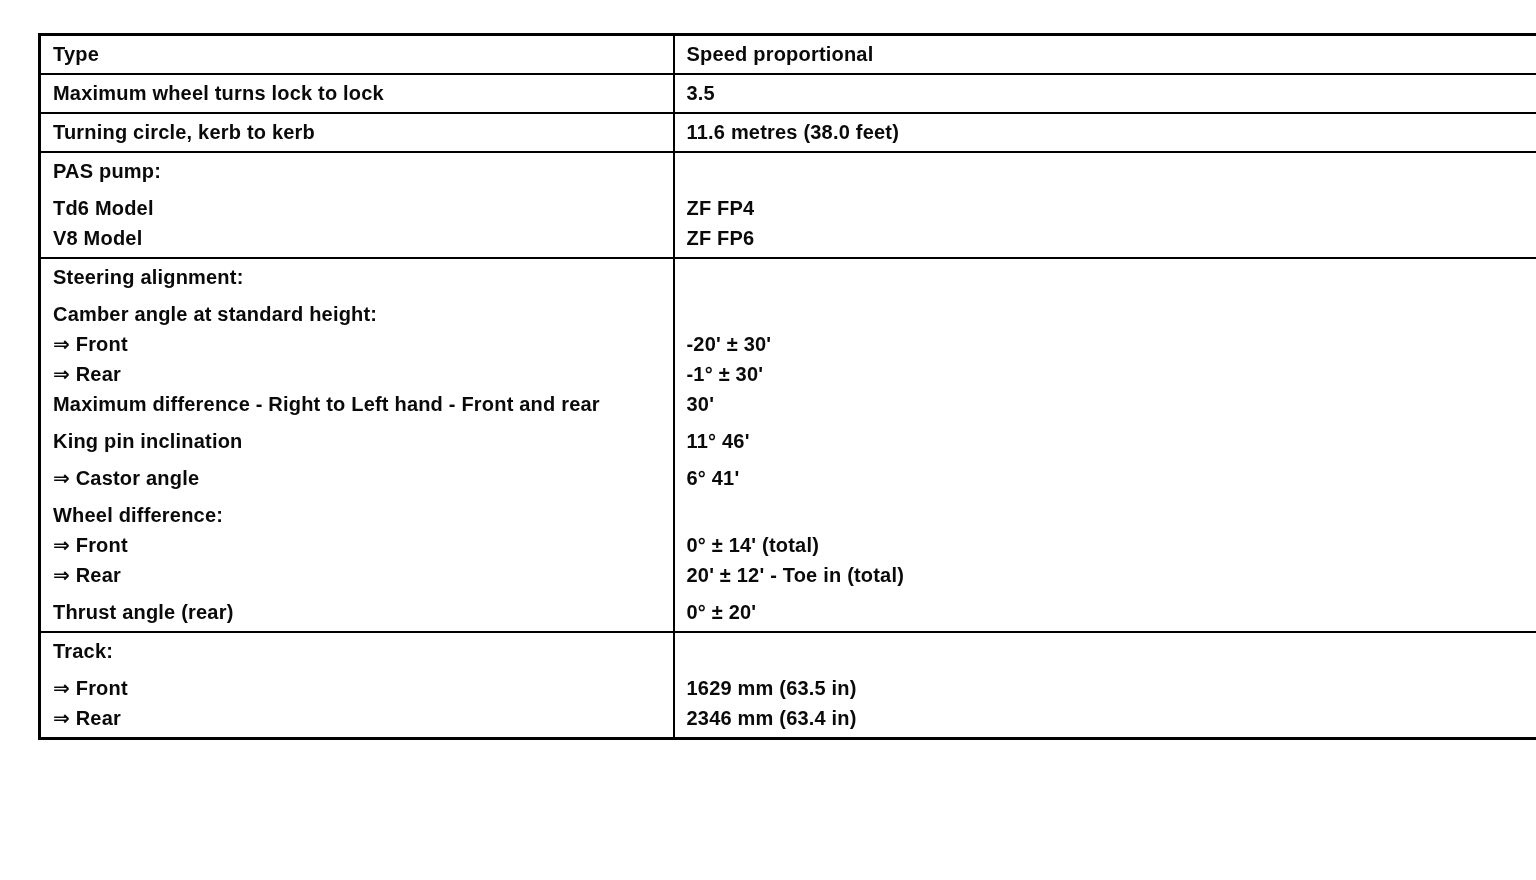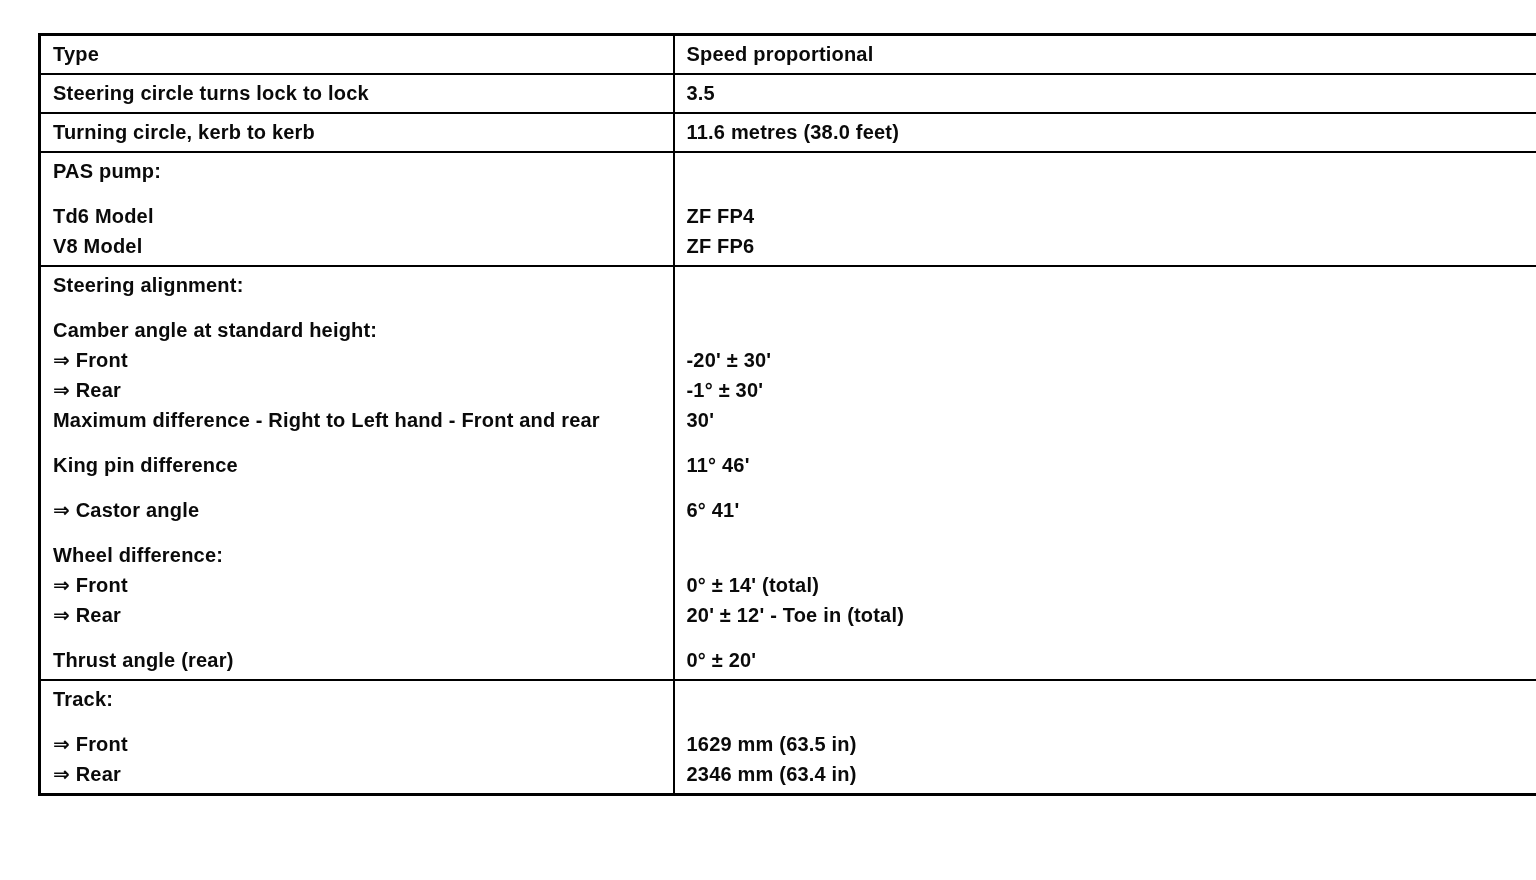--- a/index.html
+++ b/index.html
@@ -43,40 +43,40 @@
   td.col-label { width: 634px; }
   td.col-value { width: 915px; }
 
   .cell-line {
     min-height: 30px;
     line-height: 30px;
     white-space: nowrap;
   }
 
   .cell-line.gap {
-    margin-top: 15px;
+    margin-top: 7px;
   }
 </style>
 </head>
 <body>
 
 <div class="page">
   <table class="spec-table">
     <tbody>
         <tr>
           <td class="col-label">
             <div class="cell-line">Type</div>
           </td>
           <td class="col-value">
             <div class="cell-line">Speed proportional</div>
           </td>
         </tr>
         <tr>
           <td class="col-label">
-            <div class="cell-line">Steering circle turns lock to lock</div>
+            <div class="cell-line">Maximum wheel turns lock to lock</div>
           </td>
           <td class="col-value">
             <div class="cell-line">3.5</div>
           </td>
         </tr>
         <tr>
           <td class="col-label">
             <div class="cell-line">Turning circle, kerb to kerb</div>
           </td>
           <td class="col-value">
@@ -95,21 +95,21 @@
             <div class="cell-line">ZF FP6</div>
           </td>
         </tr>
         <tr>
           <td class="col-label">
             <div class="cell-line">Steering alignment:</div>
             <div class="cell-line gap">Camber angle at standard height:</div>
             <div class="cell-line">⇒ Front</div>
             <div class="cell-line">⇒ Rear</div>
             <div class="cell-line">Maximum difference - Right to Left hand - Front and rear</div>
-            <div class="cell-line gap">King pin difference</div>
+            <div class="cell-line gap">King pin inclination</div>
             <div class="cell-line gap">⇒ Castor angle</div>
             <div class="cell-line gap">Wheel difference:</div>
             <div class="cell-line">⇒ Front</div>
             <div class="cell-line">⇒ Rear</div>
             <div class="cell-line gap">Thrust angle (rear)</div>
           </td>
           <td class="col-value">
             <div class="cell-line"></div>
             <div class="cell-line gap"></div>
             <div class="cell-line">-20' ± 30'</div>

